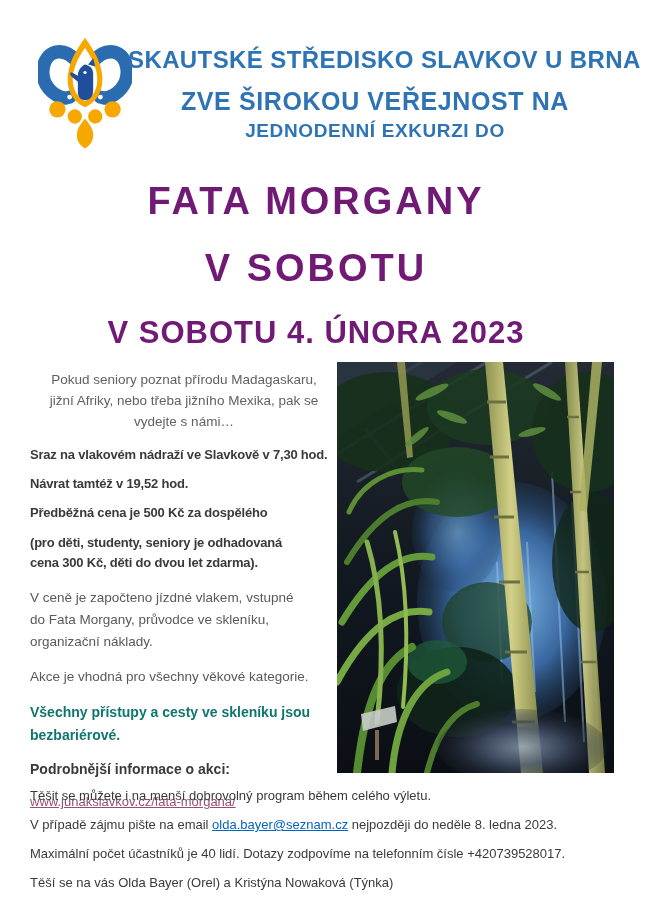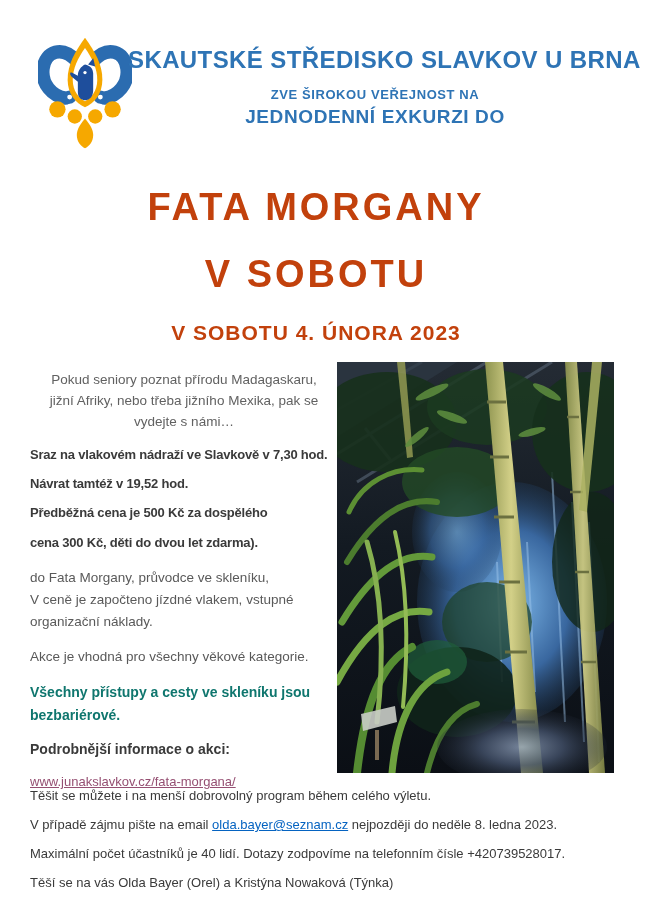--- a/index.html
+++ b/index.html
@@ -7,27 +7,27 @@
     position:relative;width:649px;height:898px;background:#ffffff;overflow:hidden;
     font-family:"Liberation Sans",sans-serif;
   }
   
   .logo{position:absolute;left:38px;top:34px;width:94px;height:116px;}
   .header-text{
     position:absolute;left:128px;top:46px;width:494px;text-align:center;
     color:#2e74b5;font-weight:bold;
   }
   .header-line1{font-size:24px;letter-spacing:.4px;white-space:nowrap;}
-  .header-line2{font-size:13px;letter-spacing:.6px;margin-top:13px;white-space:nowrap;}
+  .header-line2{font-size:25px;letter-spacing:.6px;margin-top:13px;white-space:nowrap;}
   .header-line3{font-size:19px;letter-spacing:.6px;margin-top:4px;white-space:nowrap;}
   
-  .title-block{position:absolute;left:0;top:186px;width:632px;text-align:center;color:#c2410c;}
+  .title-block{position:absolute;left:0;top:180px;width:632px;text-align:center;color:#701a75;}
   .title-line1{font-size:38px;font-weight:bold;letter-spacing:3px;}
   .title-line2{font-size:38px;font-weight:bold;letter-spacing:3px;margin-top:24px;}
-  .title-date{font-size:21px;font-weight:bold;letter-spacing:1px;margin-top:25px;}
+  .title-date{font-size:31px;font-weight:bold;letter-spacing:1px;margin-top:25px;}
   
   .left-col{position:absolute;left:30px;top:369px;width:308px;}
   .intro{color:#616161;font-size:13.5px;line-height:21px;text-align:center;margin-bottom:14px;}
   .intro div{white-space:nowrap;}
   .detail{color:#3a3a3a;font-size:13px;font-weight:bold;letter-spacing:-.2px;
           line-height:18px;margin-bottom:11px;white-space:nowrap;}
   .price-note{color:#3a3a3a;font-size:13px;font-weight:bold;letter-spacing:-.2px;
           line-height:20px;margin-bottom:14px;white-space:nowrap;}
   .gray-par{color:#595959;font-size:13.5px;line-height:22px;margin-bottom:13px;}
   .gray-par div{white-space:nowrap;}
@@ -92,26 +92,27 @@
       <div>Pokud seniory poznat přírodu Madagaskaru,</div>
       <div>jižní Afriky, nebo třeba jižního Mexika, pak se</div>
       <div>vydejte s námi…</div>
     </div>
 
     <div class="detail">Sraz na vlakovém nádraží ve Slavkově v 7,30 hod.</div>
     <div class="detail">Návrat tamtéž v 19,52 hod.</div>
     <div class="detail">Předběžná cena je 500 Kč za dospělého</div>
 
     <div class="price-note">
+      <div>(pro děti, studenty, seniory je odhadovaná</div>
       <div>cena 300 Kč, děti do dvou let zdarma).</div>
     </div>
 
     <div class="gray-par">
+      <div>V ceně je započteno jízdné vlakem, vstupné</div>
       <div>do Fata Morgany, průvodce ve skleníku,</div>
-      <div>V ceně je započteno jízdné vlakem, vstupné</div>
       <div>organizační náklady.</div>
     </div>
 
     <div class="gray-par">
       <div>Akce je vhodná pro všechny věkové kategorie.</div>
     </div>
 
     <div class="bold-par">
       <div>Všechny přístupy a cesty ve skleníku jsou</div>
       <div>bezbariérové.</div>

